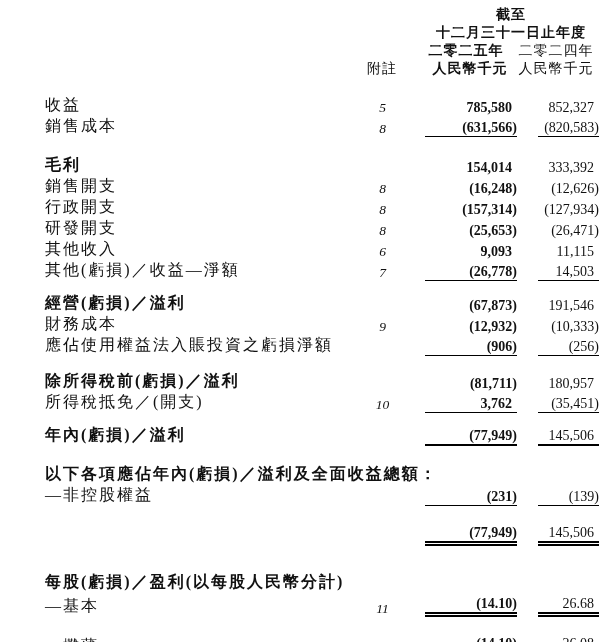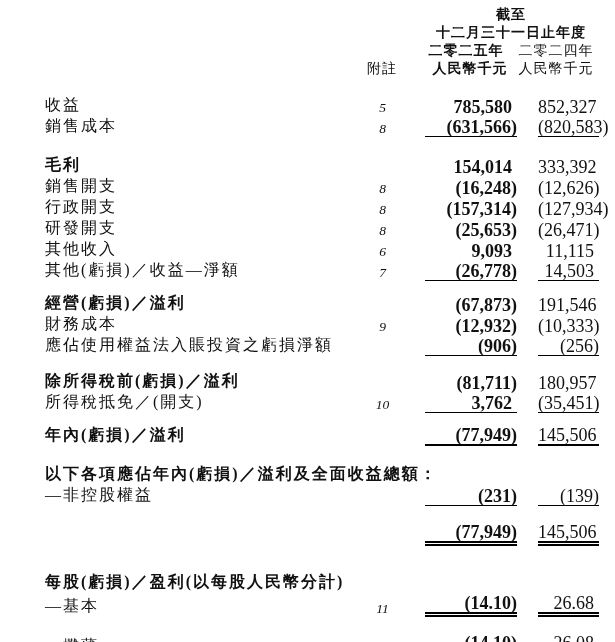--- a/index.html
+++ b/index.html
@@ -38,21 +38,21 @@
   }
   .lbl { font-size: 16px; }
   .ind { padding-left: 16px; }
   .note {
     font-style: italic;
     text-align: center;
     font-size: 13.5px;
     padding-left: 10px !important;
   }
   .box {
-    font-size: 18px;
+    font-size: 14px;
     text-align: right;
     line-height: 17px;
   }
   .b25 { width: 92px; margin-left: auto; font-weight: bold; }
   .b24 { width: 61px; margin-left: auto; }
   .rule-single { border-bottom: 1.5px solid #000; }
   .rule-thick  { border-bottom: 2.5px solid #000; }
   .rule-double { border-bottom: 5px double #000; }
   .pp { display: inline-block; width: 5px; }
 </style>

